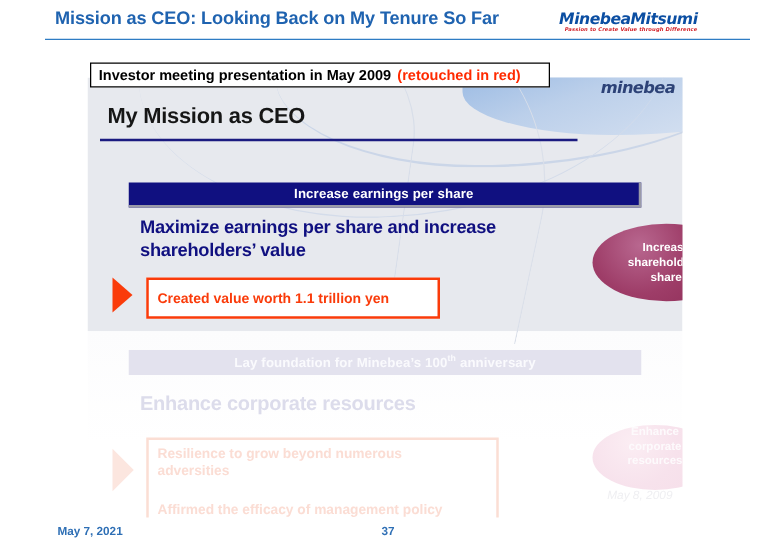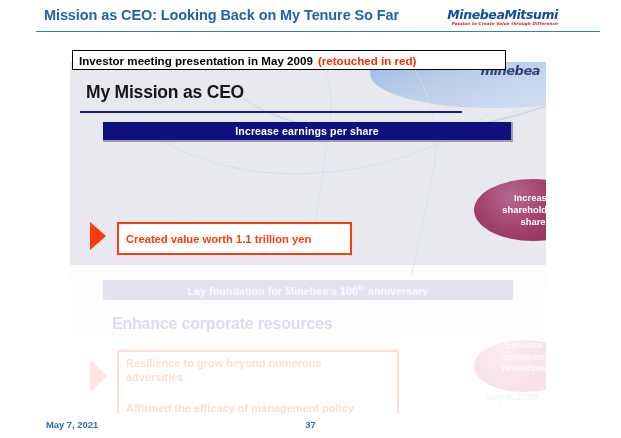--- a/index.html
+++ b/index.html
@@ -64,21 +64,21 @@
     line-height: 6px;
     white-space: nowrap;
     transform: scaleX(1.02);
     transform-origin: right center;
   }
 
   
   #caption-box {
     position: absolute;
     left: 72px; top: 50px;
-    width: 434px; height: 20px;
+    width: 368px; height: 20px;
     background: #ffffff;
     border: 1.4px solid #000000;
     box-sizing: border-box;
     z-index: 40;
     display: flex;
     align-items: center;
     padding-left: 6px;
   }
   #caption-main {
     font-size: 11.6px;
@@ -183,21 +183,21 @@
     position: absolute;
     left: 10px; top: 49px;
     width: 382px; height: 2px;
     background: #1B1B80;
     z-index: 5;
   }
 
   
   #banner-eps {
     position: absolute;
-    left: 33px; top: 60px;
+    left: 33px; top: 84px;
     width: 410px; height: 20px;
     background: #101080;
     border-right: 2px solid #9A9AA8;
     border-bottom: 2px solid #9A9AA8;
     box-sizing: border-box;
     display: flex;
     align-items: center;
     justify-content: center;
     z-index: 6;
   }
@@ -428,20 +428,21 @@
   <div id="slide-swoosh-arc4"></div>
   <div id="slide-watermark">minebea</div>
 
   <div id="slide-title">My Mission as CEO</div>
   <div id="slide-title-rule"></div>
 
   <div id="banner-eps">
     <span id="banner-eps-label">Increase earnings per share</span>
   </div>
 
+  <div id="headline">Maximize earnings per share and increase shareholders’ value</div>
 
   <div id="red-arrow"></div>
   <div id="red-box">
     <span id="red-box-label">Created value worth 1.1 trillion yen</span>
   </div>
 
   <div id="ellipse-shareholders">
     <span>Increase</span>
     <span>shareholders’</span>
     <span>share</span>

